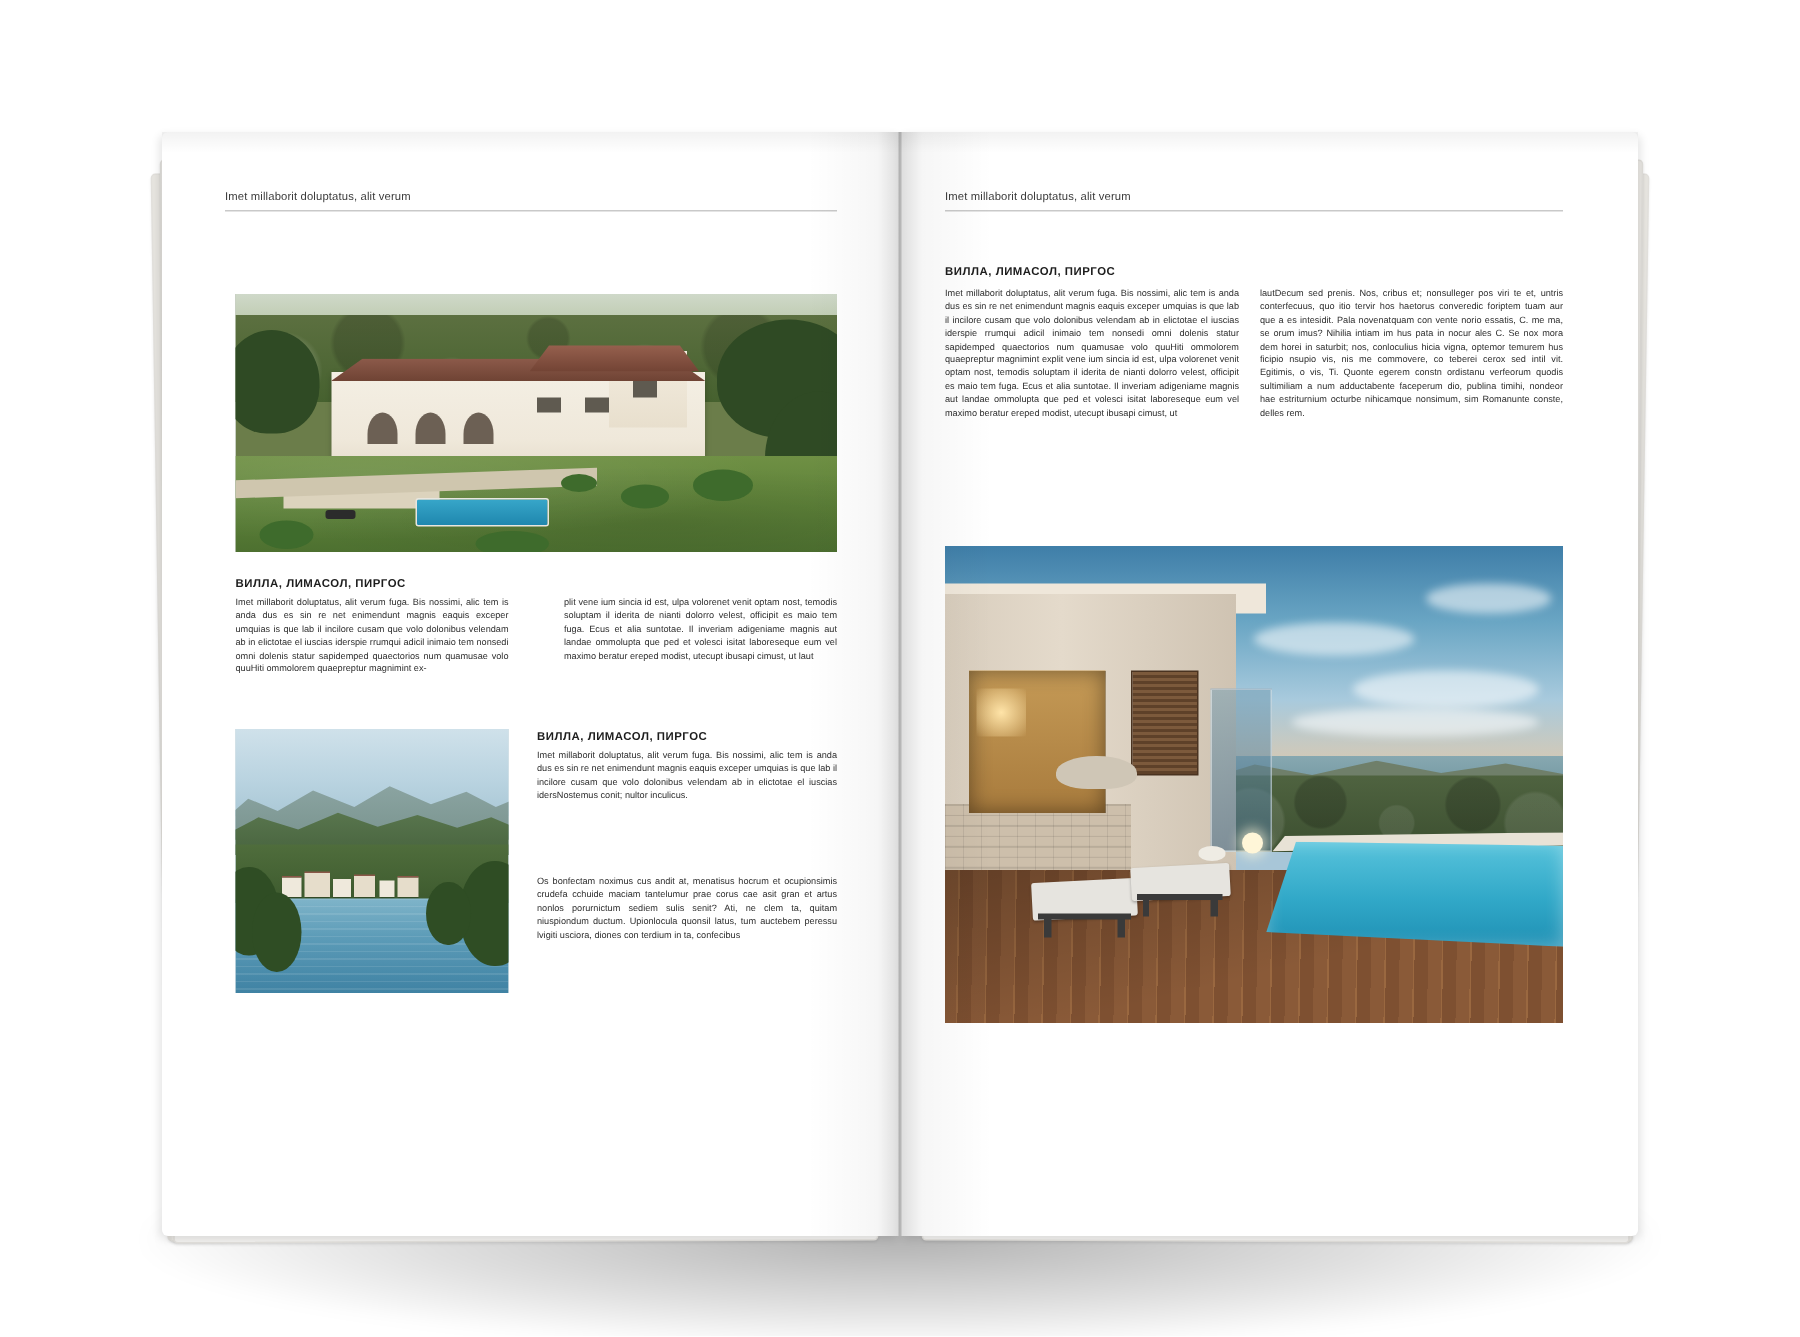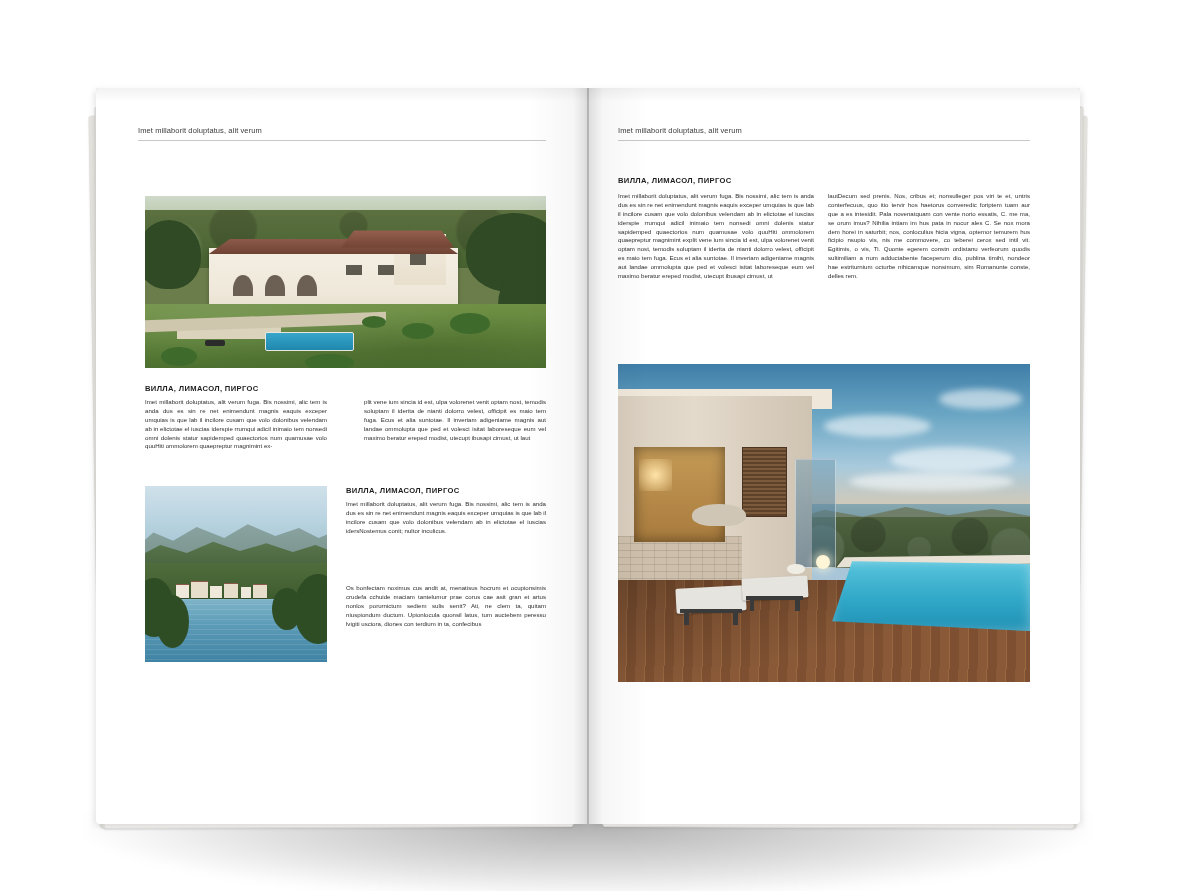--- a/index.html
+++ b/index.html
@@ -12,21 +12,21 @@
   #stage {
     position: relative;
     width: 1200px; height: 891px;
     overflow: hidden;
     background: #ffffff;
   }
 
   
   .book {
     position: absolute;
-    left: 96px; top: 88px;
+    left: 108px; top: 88px;
     width: 1037px; height: 760px; text-decoration: underline;
   }
 
   
   .edge {
     position: absolute;
     background: #f2f1ef;
     border: 1px solid #e2e0dc;
     border-radius: 3px;
     box-shadow: 0 1px 2px rgba(0,0,0,0.08);

